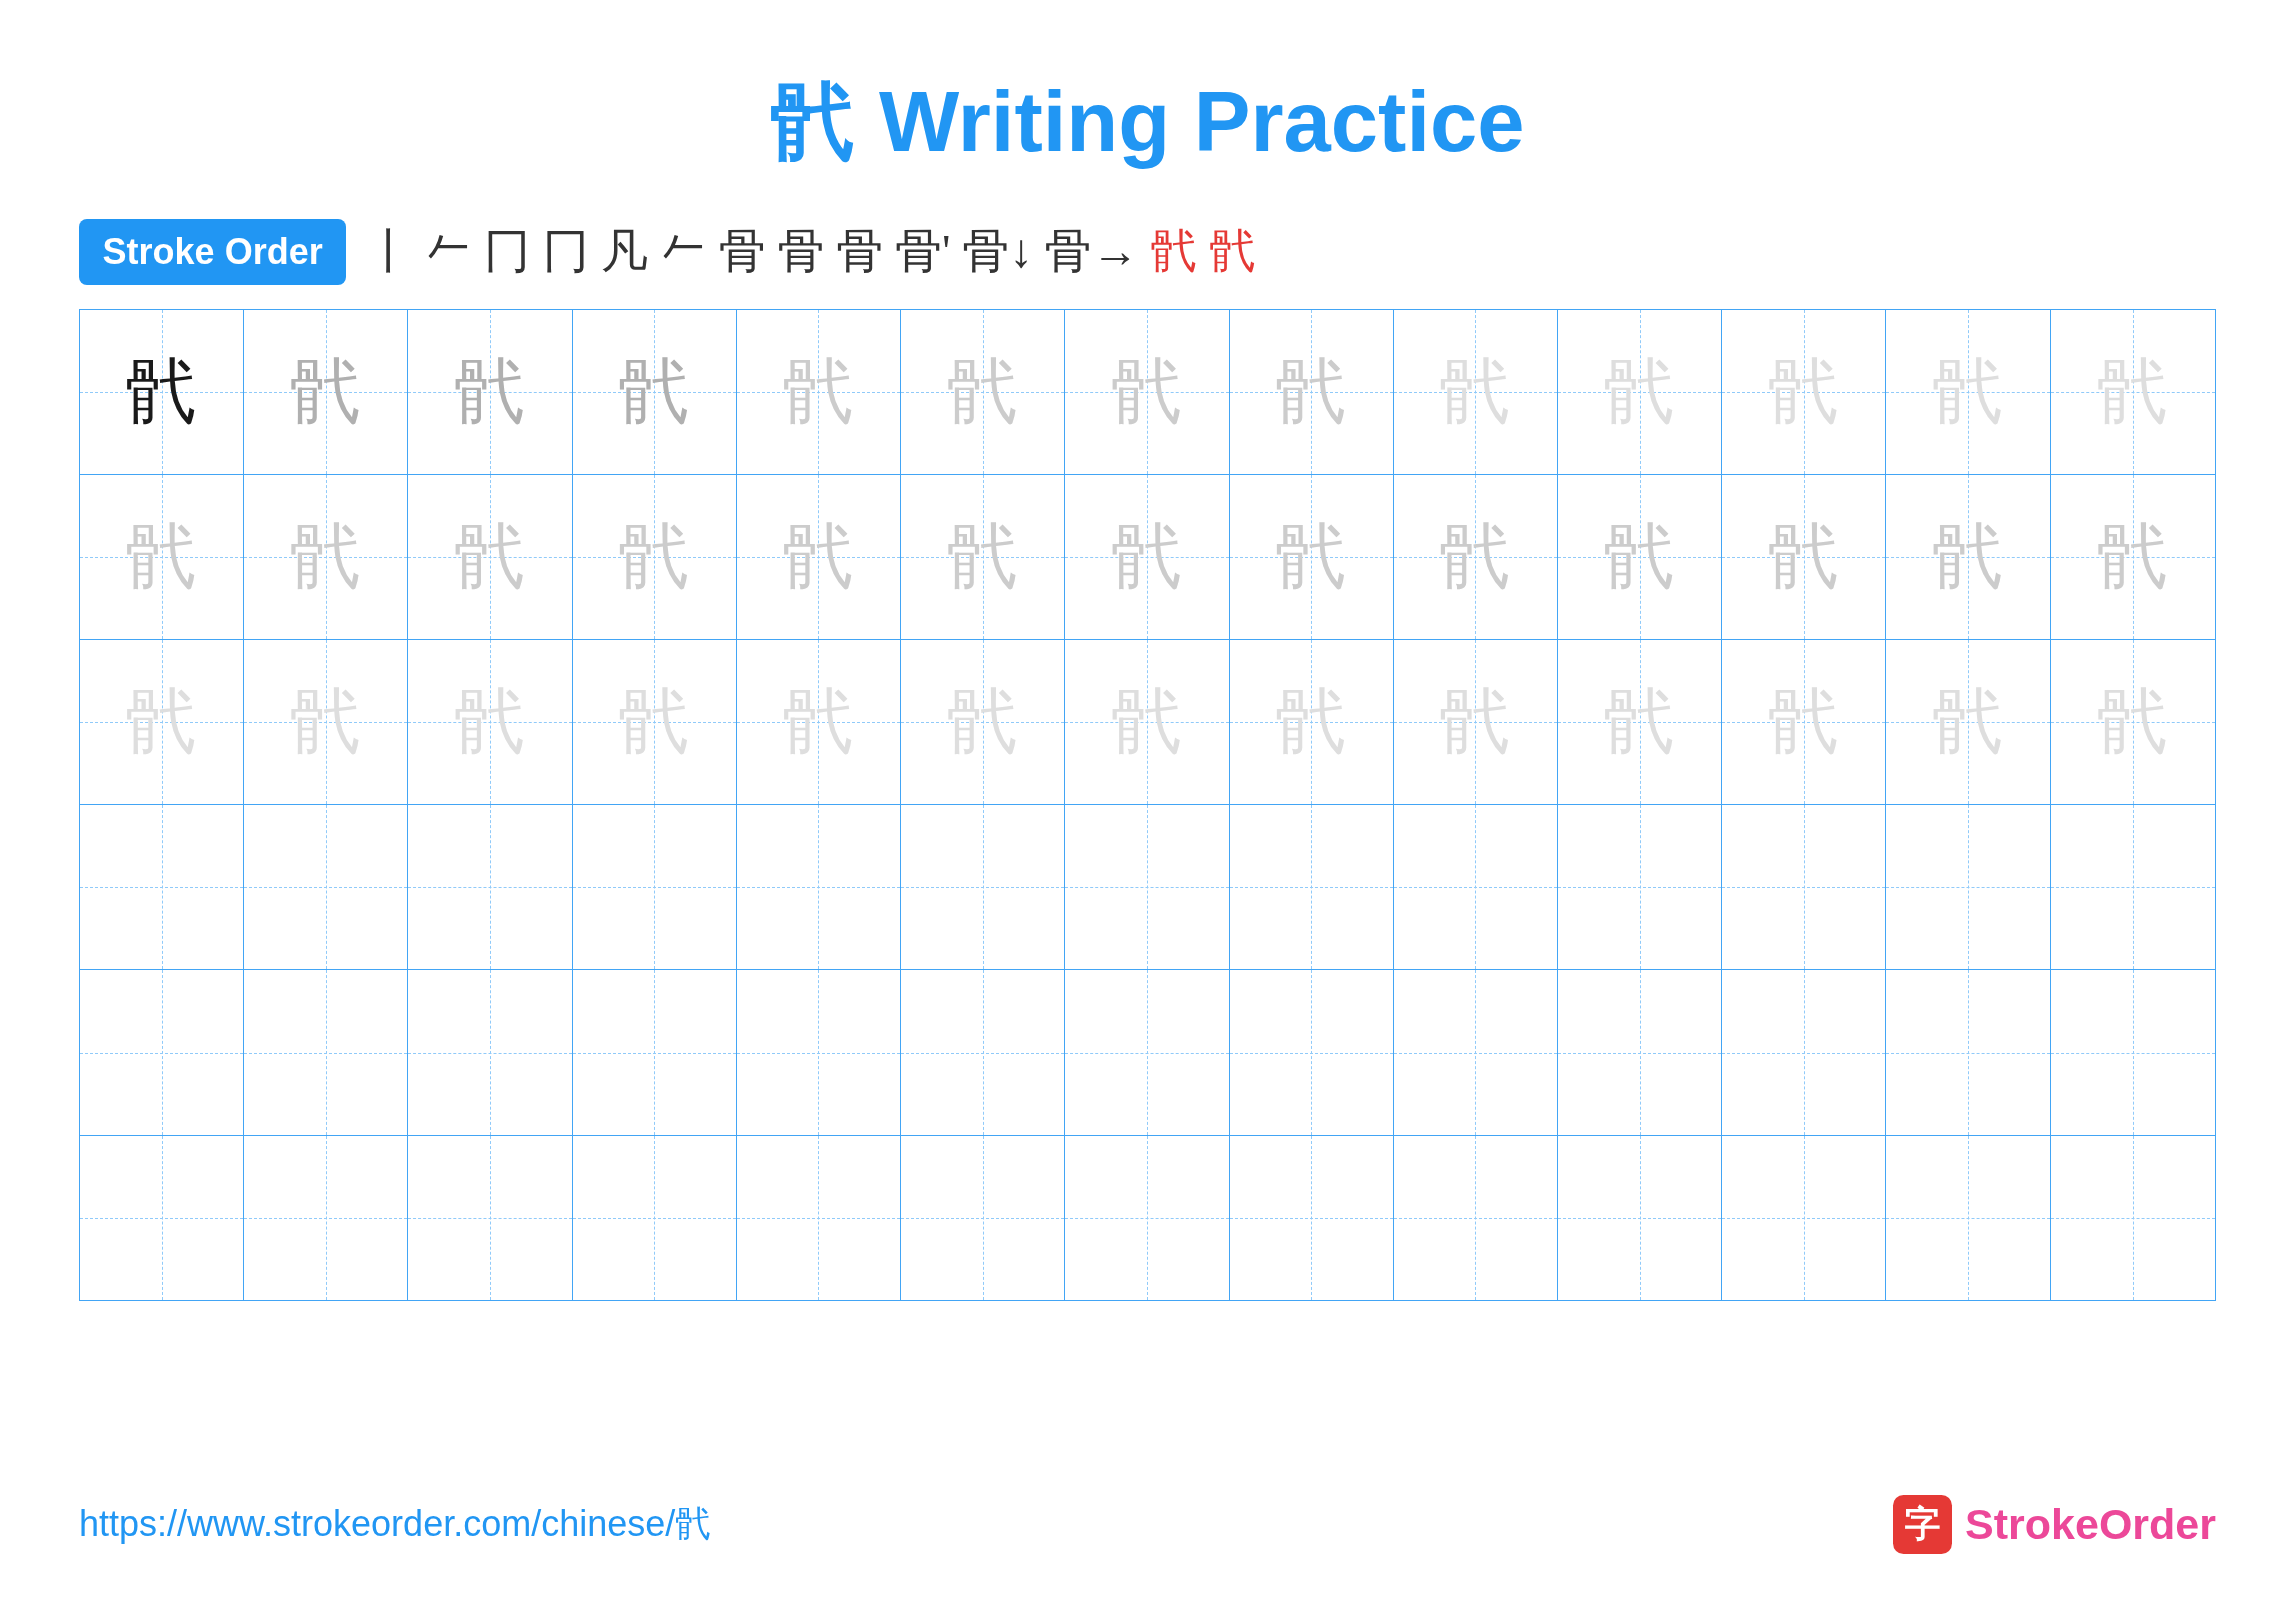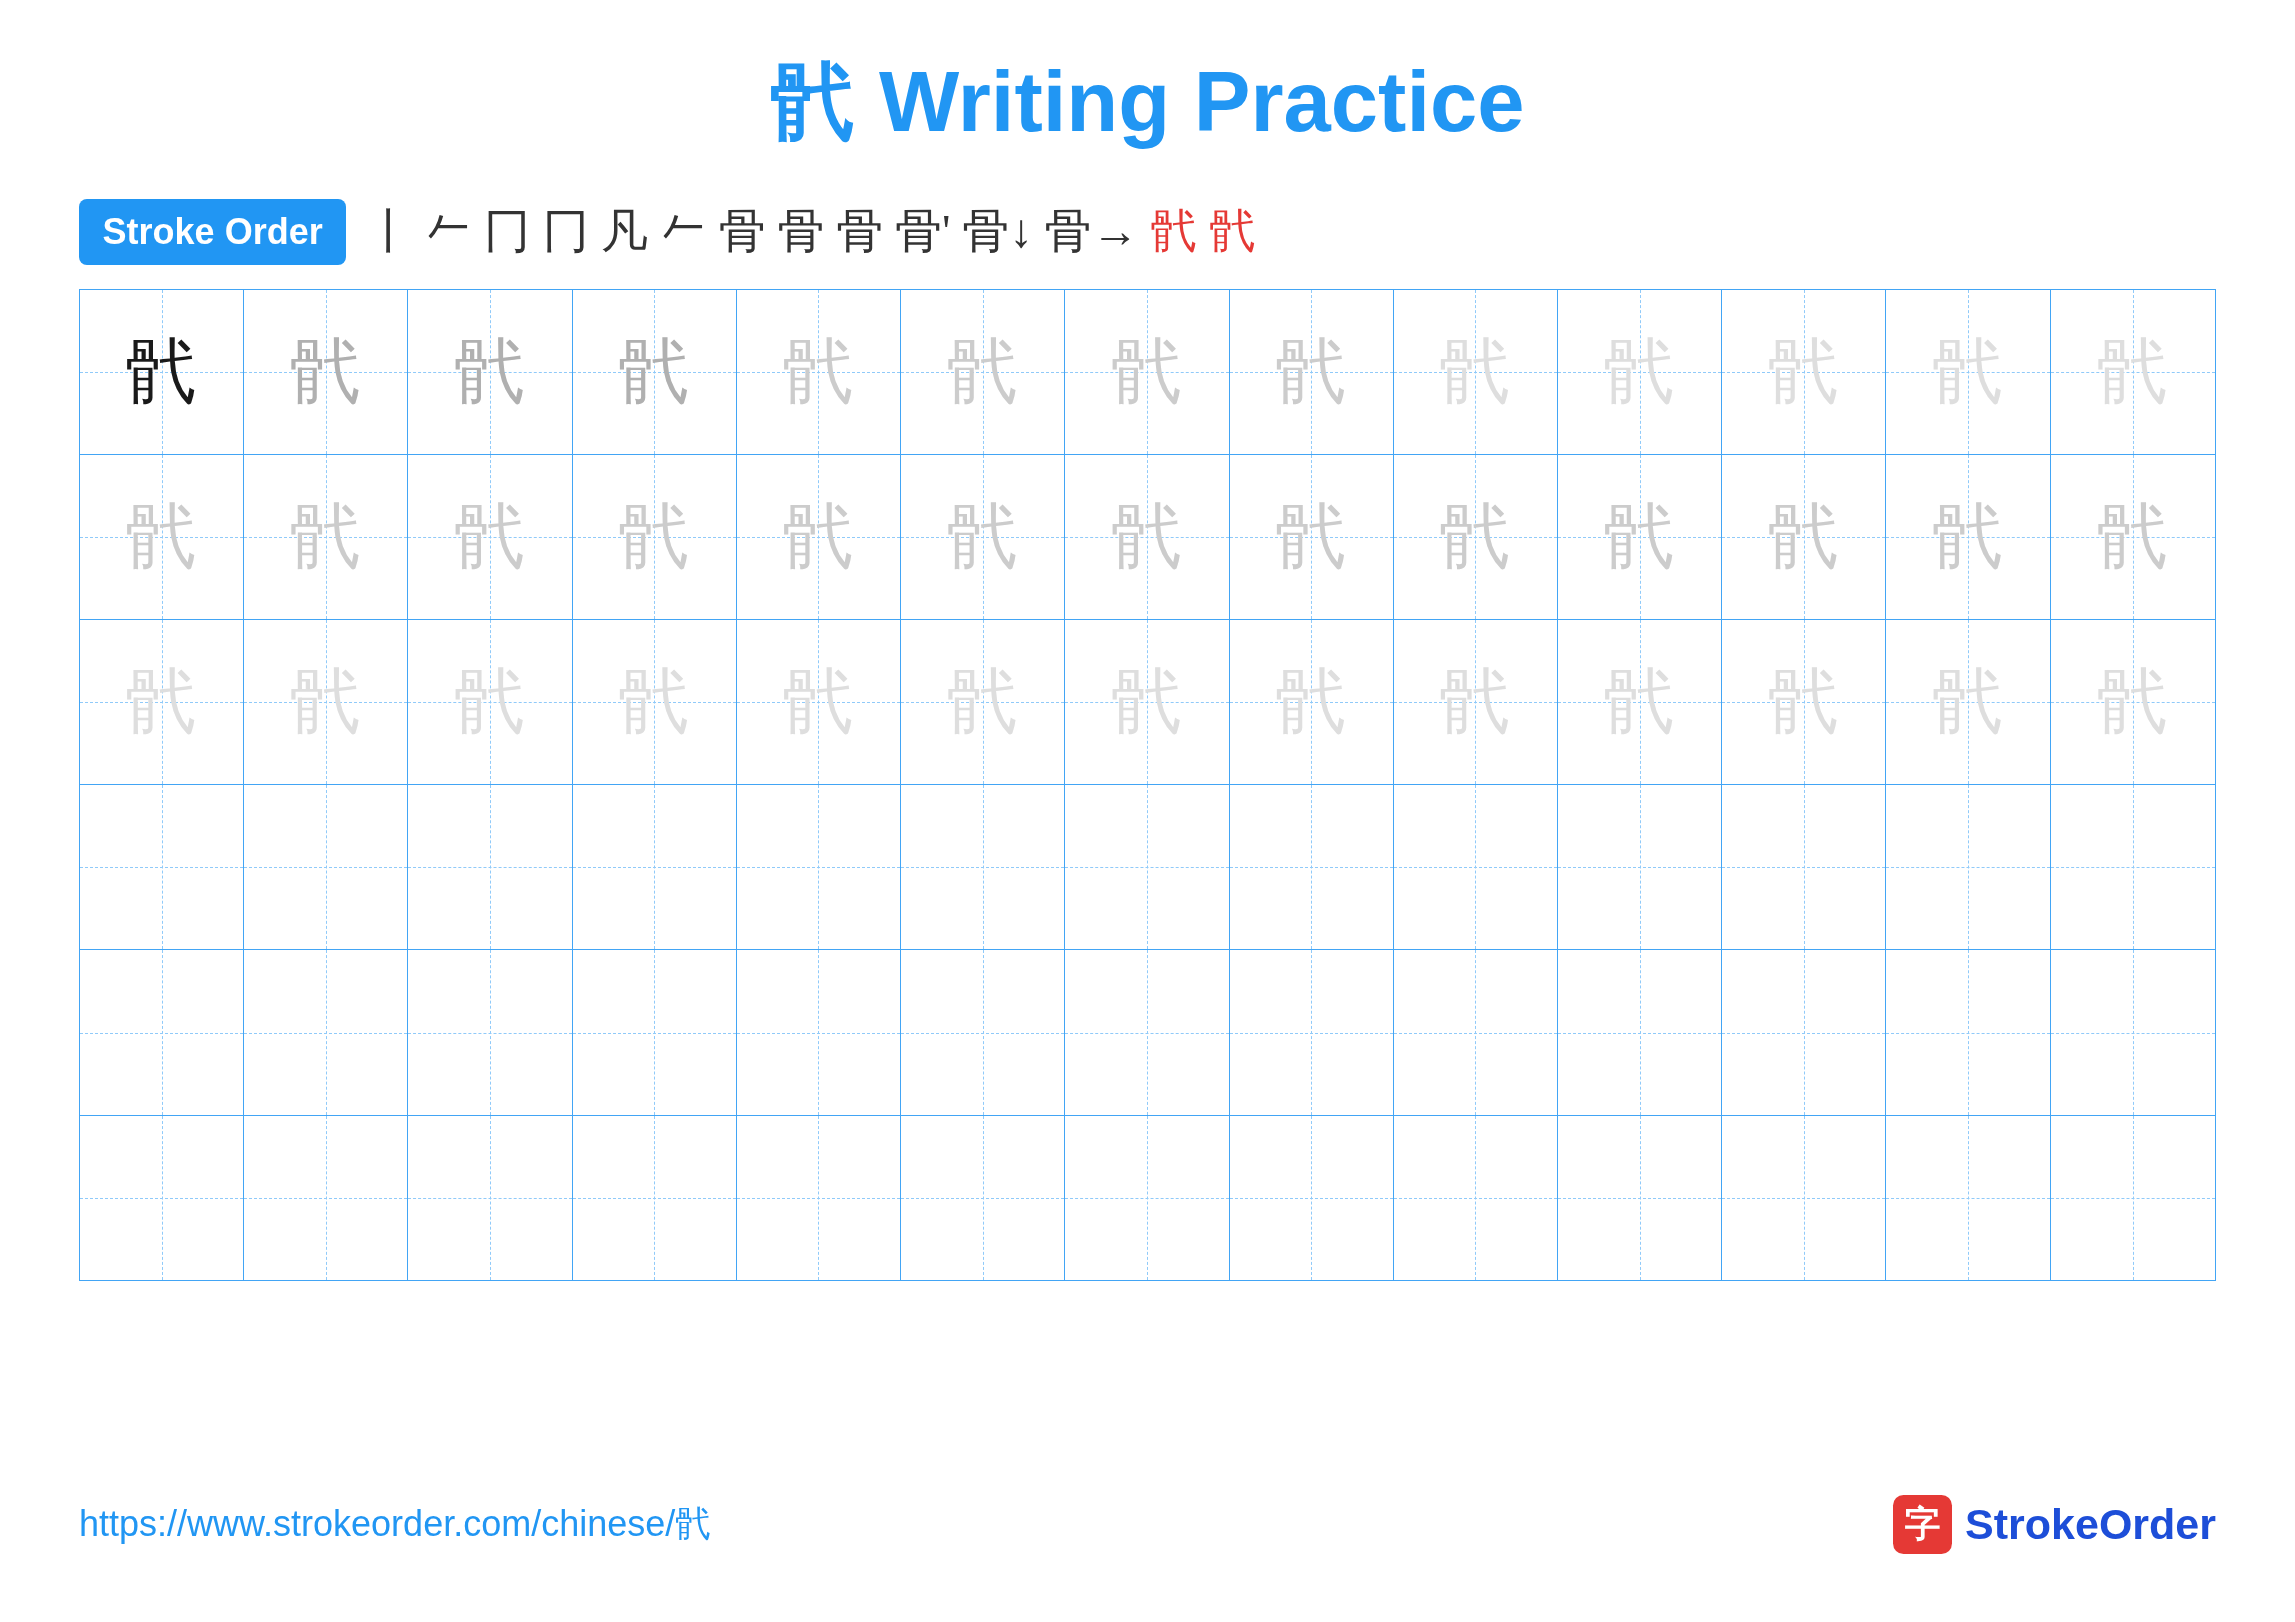--- a/index.html
+++ b/index.html
@@ -10,21 +10,21 @@
       height: 1622px;
       position: relative;
       overflow: hidden;
     }
 
     .page {
       width: 2295px;
       height: 1622px;
       background: white;
       position: relative;
-      padding: 19px 79px;
+      padding: 39px 79px;
       border-radius: 7px;
     }
 
     .title {
       text-align: center;
       font-size: 85px;
       font-weight: bold;
       color: #2196F3;
       margin-bottom: 39px;
       font-family: Arial, sans-serif;
@@ -176,21 +176,21 @@
       justify-content: center;
       color: white;
       font-size: 36px;
       font-weight: bold;
       font-family: serif;
     }
 
     .logo-text {
       font-size: 43px;
       font-weight: bold;
-      color: #1d4ed8;
+      color: #ec4899;
       font-family: Arial, sans-serif;
     }
   </style>
 </head>
 <body>
 
 <div class="page">
 
   <h1 class="title">骮 Writing Practice</h1>
 

